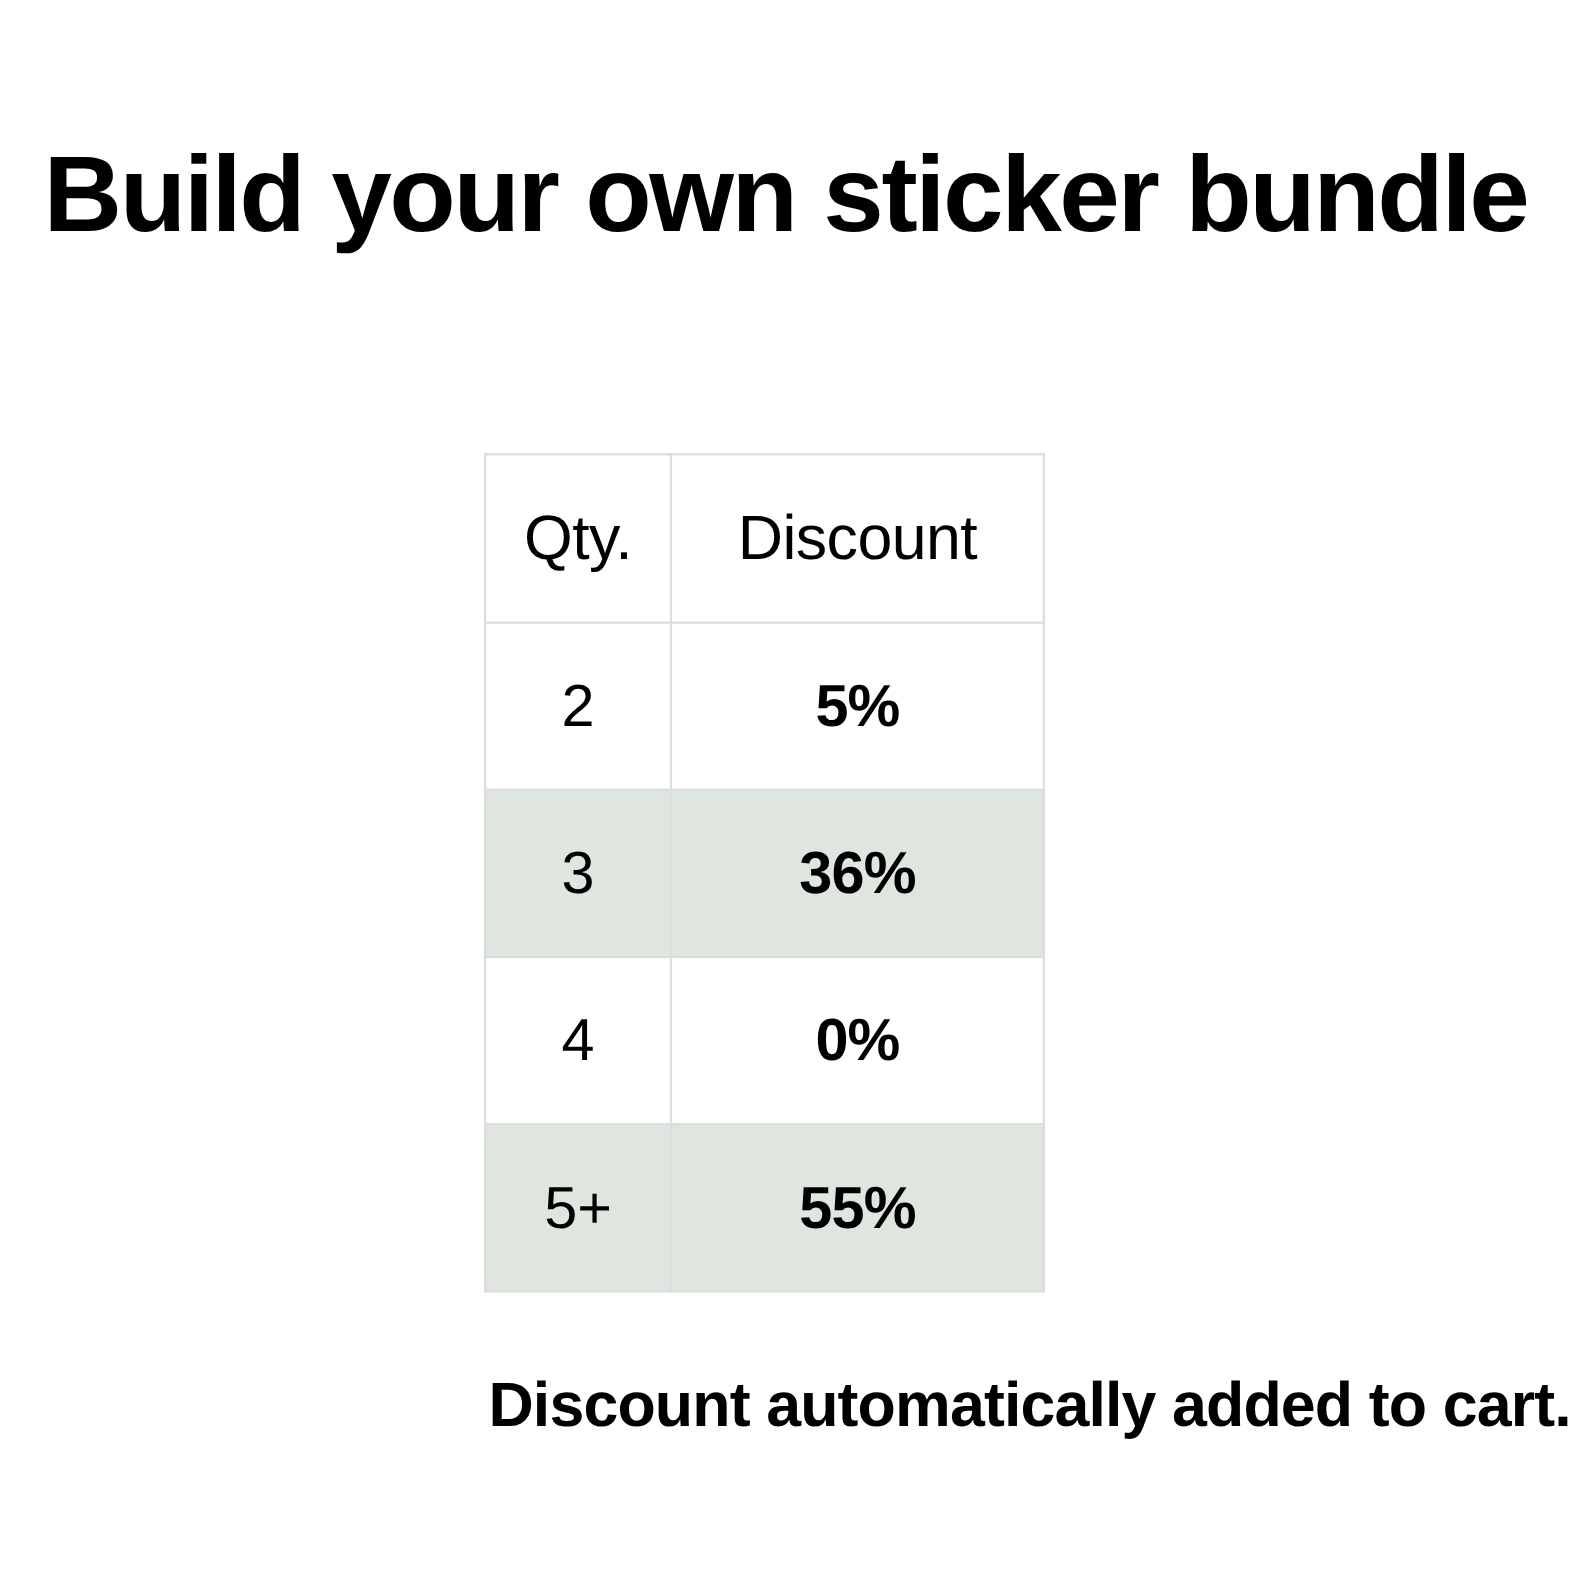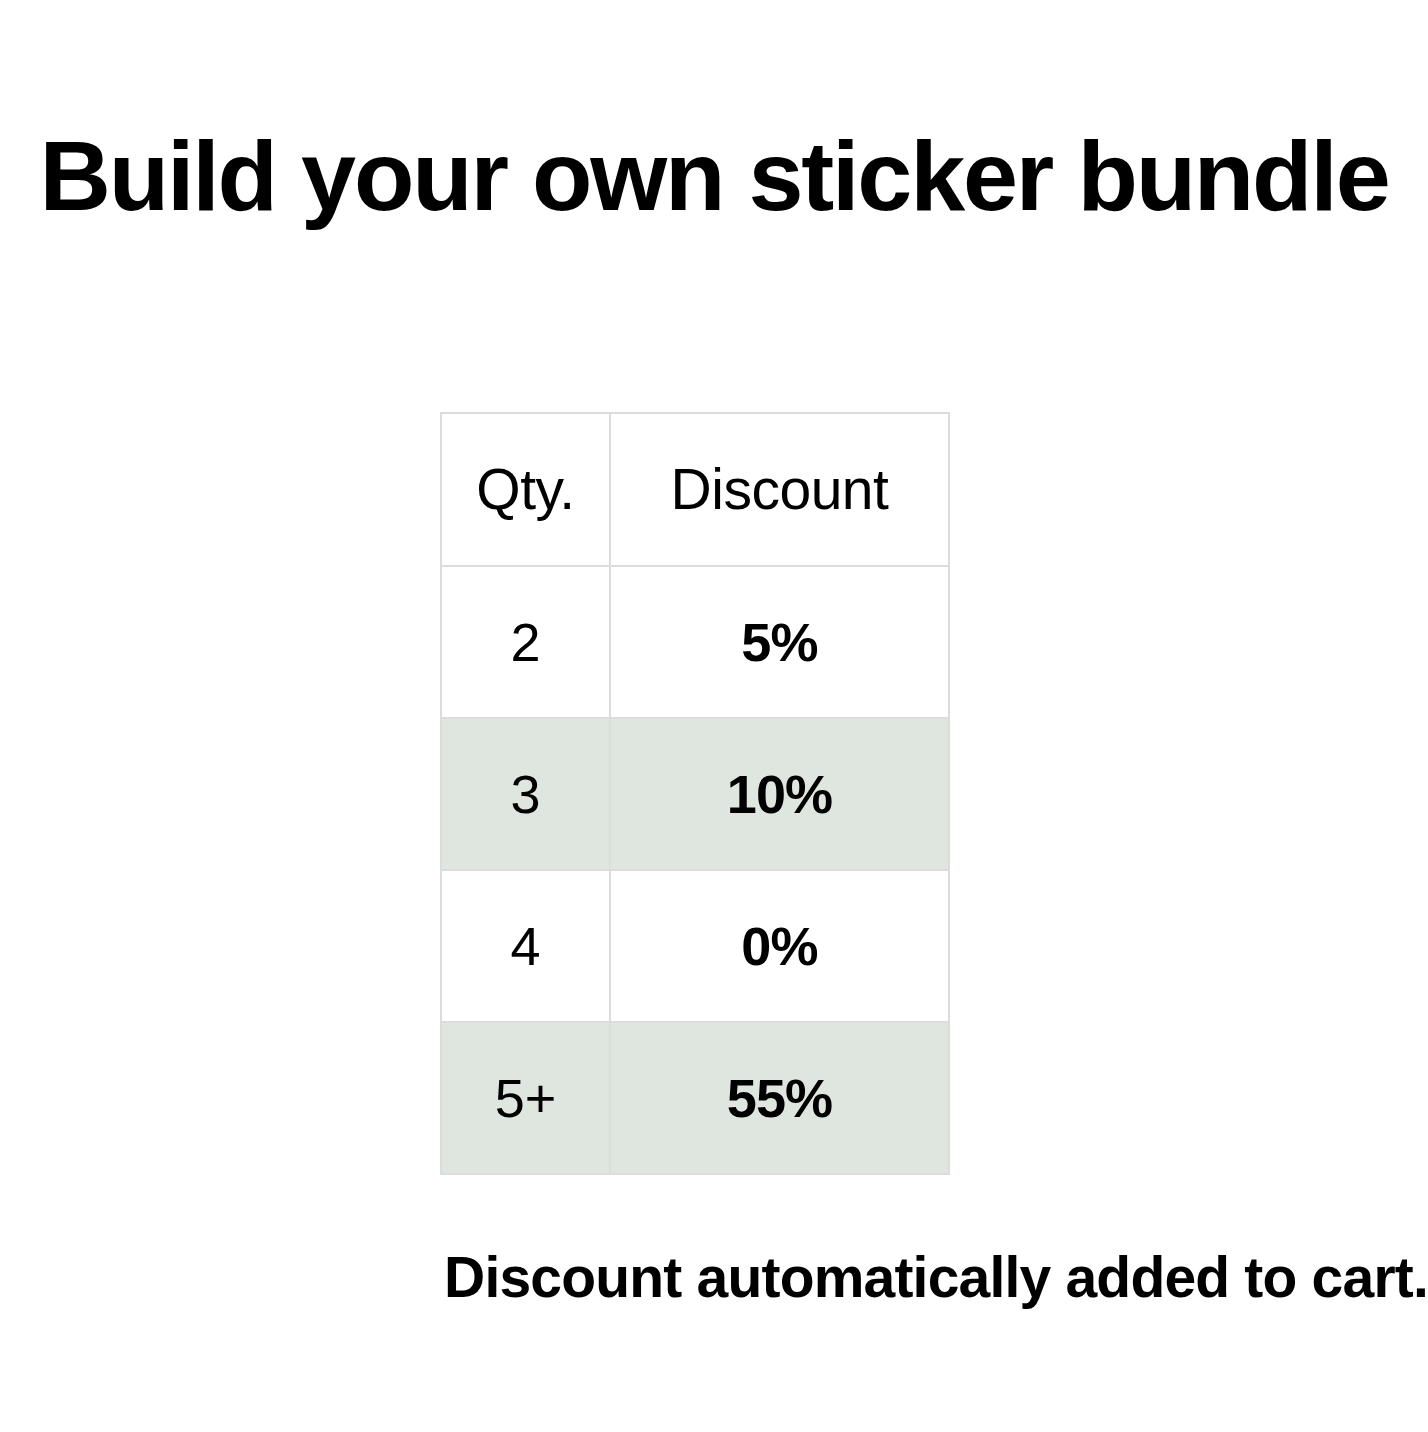--- a/index.html
+++ b/index.html
@@ -143,21 +143,21 @@
           <th class="discount-header">Discount</th>
         </tr>
       </thead>
       <tbody>
         <tr class="row-plain">
           <td class="qty-cell">2</td>
           <td class="discount-cell">5%</td>
         </tr>
         <tr class="row-tinted">
           <td class="qty-cell">3</td>
-          <td class="discount-cell">10%</td>
+          <td class="discount-cell">36%</td>
         </tr>
         <tr class="row-plain">
           <td class="qty-cell">4</td>
           <td class="discount-cell">0%</td>
         </tr>
         <tr class="row-tinted">
           <td class="qty-cell">5+</td>
           <td class="discount-cell">55%</td>
         </tr>
       </tbody>

